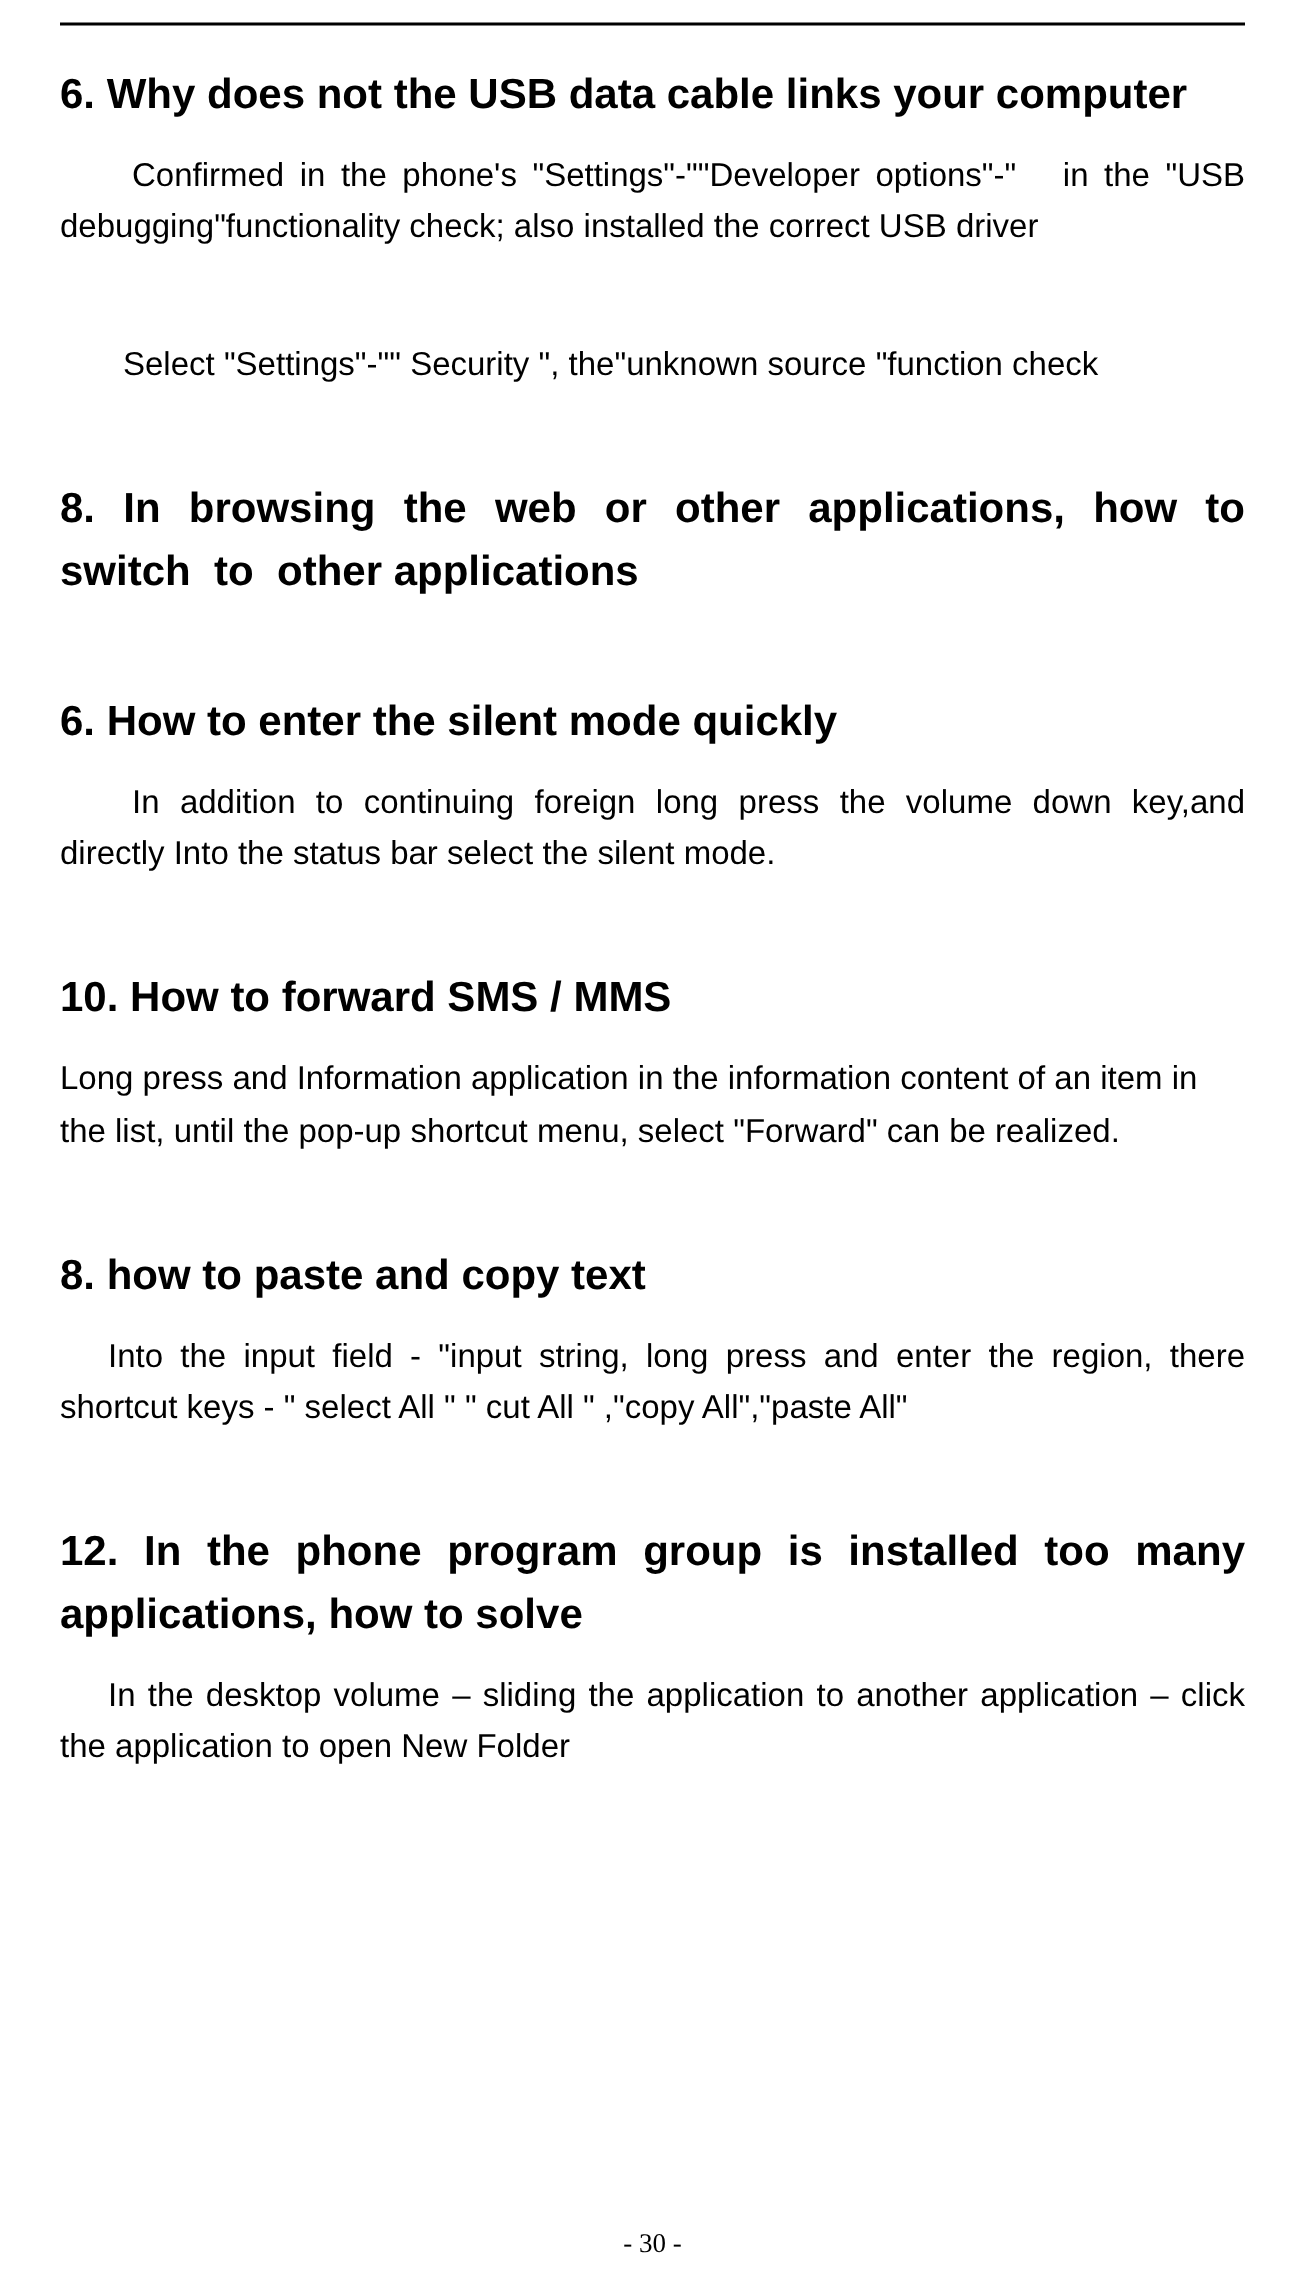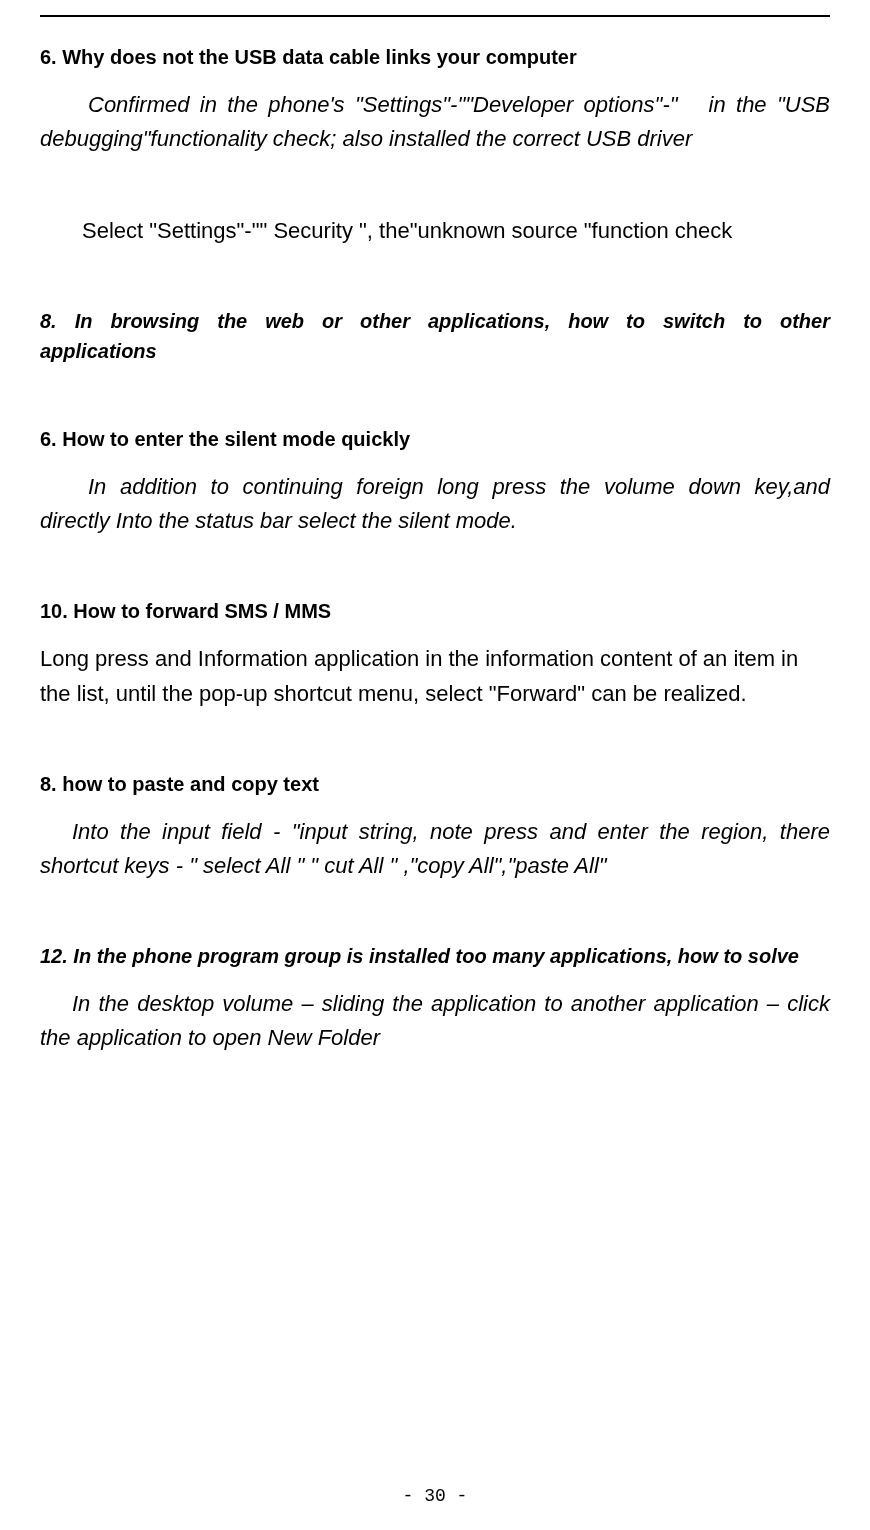--- a/index.html
+++ b/index.html
@@ -18,21 +18,21 @@
     }
     .top-rule {
       border-top: 2px solid #000;
       margin-bottom: 25px;
     }
     .section {
       margin-bottom: 58px;
     }
     .heading {
       font-weight: bold;
-      font-size: 20px;
+      font-size: 28px;
       line-height: 1.5;
       margin-bottom: 16px;
     }
     .heading.justify {
       text-align: justify;
       text-align-last: left;
     }
     .body-text {
       font-size: 22px;
       line-height: 1.55;
@@ -42,30 +42,29 @@
     }
     .indent-small {
       text-indent: 42px;
     }
     .indent-tiny {
       text-indent: 32px;
     }
     .justify {
       text-align: justify;
       white-space: pre-wrap;
-      font-style: italic;
     }
     .page-number {
       position: absolute;
       bottom: 24px;
       left: 0;
       width: 100%;
       text-align: center;
       font-size: 18px;
-      font-family: Liberation Mono, monospace;
+      font-family: Liberation Serif, serif;
     }
   </style>
 </head>
 <body>
 
 <div class="top-rule"></div>
 
 <div class="section">
   <div class="heading">6. Why does not the USB data cable links your computer</div>
   <div class="body-text indent justify">Confirmed in the phone's "Settings"-""Developer options"-"   in the "USB debugging"functionality check; also installed the correct USB driver</div>
@@ -84,21 +83,21 @@
   <div class="body-text indent justify">In addition to continuing foreign long press the volume down key,and directly Into the status bar select the silent mode.</div>
 </div>
 
 <div class="section">
   <div class="heading">10. How to forward SMS / MMS</div>
   <div class="body-text">Long press and Information application in the information content of an item in the list, until the pop-up shortcut menu, select "Forward" can be realized.</div>
 </div>
 
 <div class="section">
   <div class="heading">8. how to paste and copy text</div>
-  <div class="body-text indent-tiny justify">Into the input field - "input string, note press and enter the region, there shortcut keys - " select All " " cut All " ,"copy All","paste All"</div>
+  <div class="body-text indent-tiny justify">Into the input field - "input string, long press and enter the region, there shortcut keys - " select All " " cut All " ,"copy All","paste All"</div>
 </div>
 
 <div class="section">
   <div class="heading justify">12. In the phone program group is installed too many applications, how to solve</div>
   <div class="body-text indent-tiny justify">In the desktop volume – sliding the application to another application – click the application to open New Folder</div>
 </div>
 
 <div class="page-number">- 30 -</div>
 
 </body></html>

